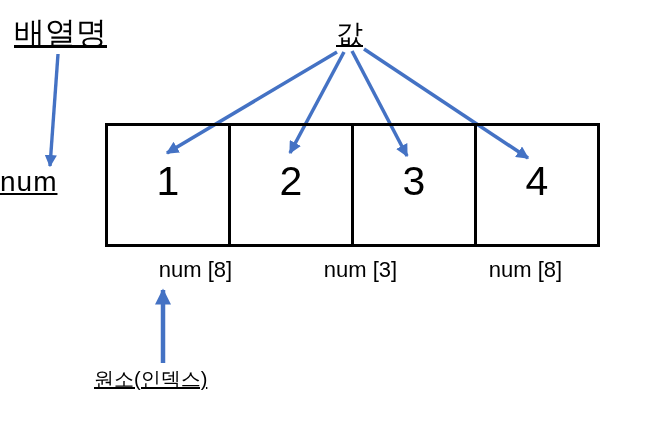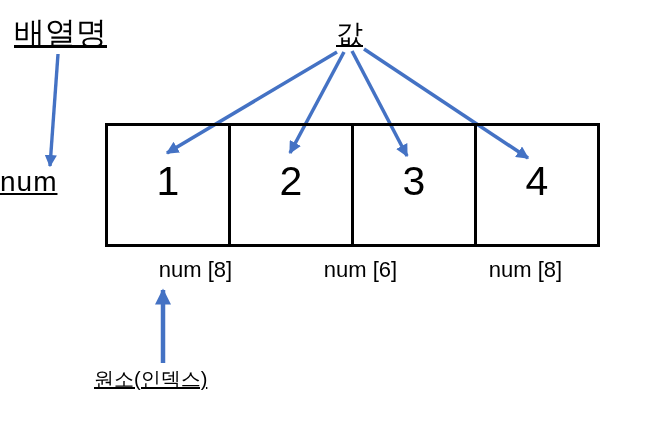--- a/index.html
+++ b/index.html
@@ -106,19 +106,19 @@
     <div class="array-cell">
       <span class="cell-value">3</span>
     </div>
     <div class="array-cell">
       <span class="cell-value">4</span>
     </div>
   </div>
 
   <div class="index-row">
     <div class="index-label">num [8]</div>
-    <div class="index-label">num [6]</div>
+    <div class="index-label">num [3]</div>
     <div class="index-label">num [8]</div>
   </div>
 
   <div class="label element-label">원소(인덱스)</div>
 
 </div>
 
 </body></html>

